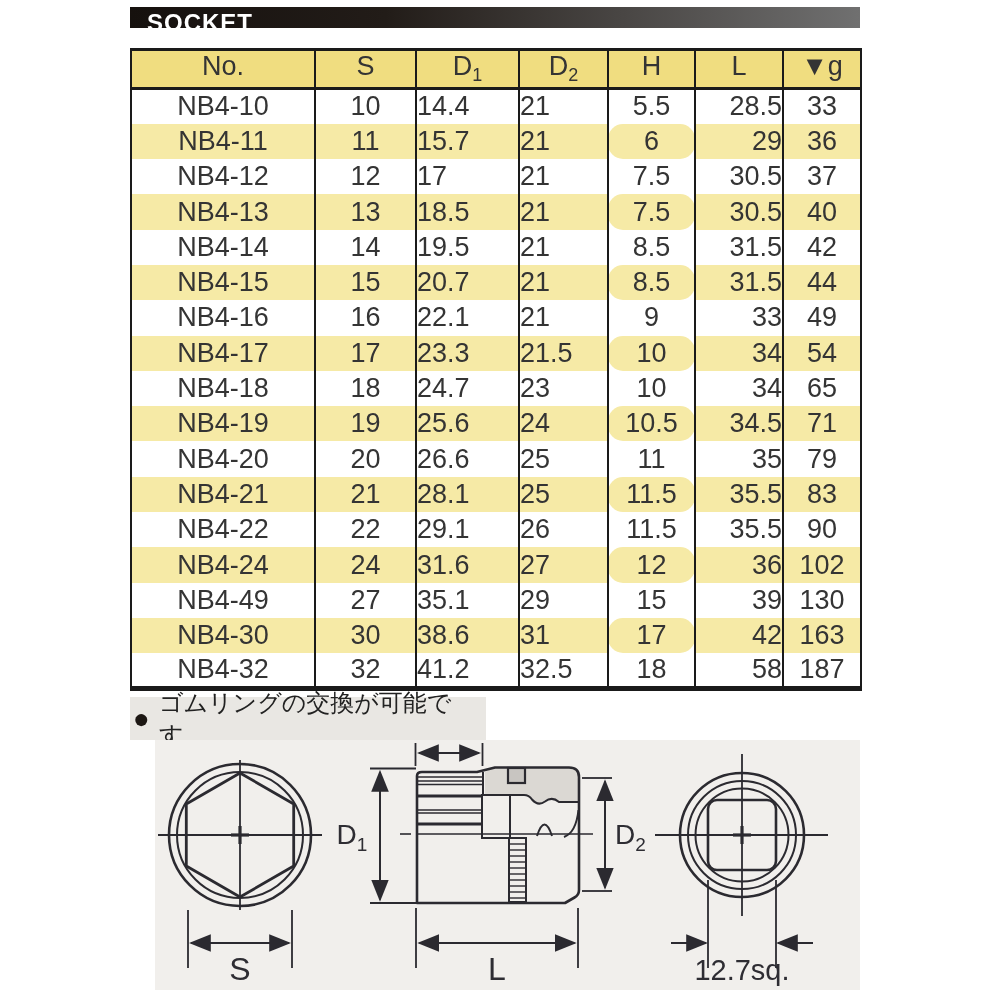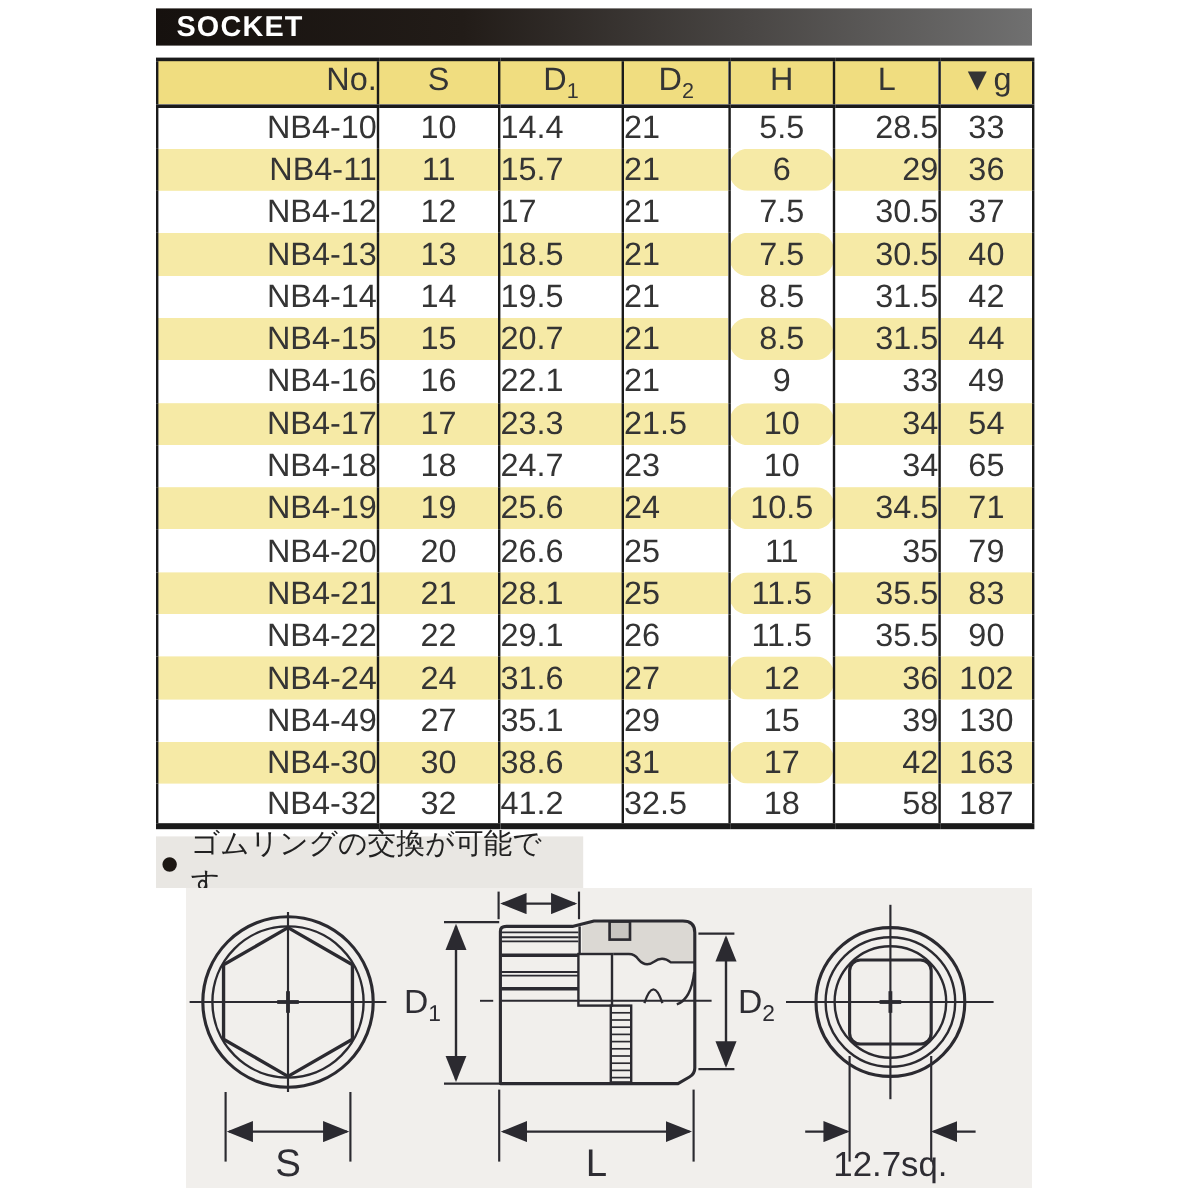--- a/index.html
+++ b/index.html
@@ -1,35 +1,35 @@
 <!DOCTYPE html>
 <html style="--bar_left: #16110e; --bar_right: #707070; --header_yellow: #f0dd80; --stripe_yellow: #f6eaa6; --note_bg: #e9e7e3; --panel_bg: #f1efec; --metal_gray: #dbd8d3; --line: #2b2a30; --text: #343434;"><head>
 <meta charset="utf-8">
 <style>
   html,body{margin:0;padding:0;background:#ffffff;}
   .page{position:relative;width:1000px;height:1000px;background:#ffffff;overflow:hidden;
         font-family:"Liberation Sans","DejaVu Sans",sans-serif;color:var(--text);}
 
   
-  .socket-bar{position:absolute;left:130px;top:7px;width:730px;height:31px;box-sizing:border-box;
+  .socket-bar{position:absolute;left:130px;top:7px;width:730px;height:21px;box-sizing:border-box;
     background:linear-gradient(90deg,var(--bar_left) 0%,#221c18 35%,var(--bar_right) 100%);
     color:#ffffff;font-size:24px;font-weight:bold;line-height:31px;padding-left:17px;letter-spacing:1px;}
 
   
   .spec-table{position:absolute;left:130px;top:48px;width:730px;border-collapse:collapse;table-layout:fixed;
     font-size:27px;color:var(--text);}
   .spec-table th,.spec-table td{border-left:2px solid #1a1a1a;border-right:2px solid #1a1a1a;
     padding:0;vertical-align:middle;line-height:1;font-weight:normal;overflow:hidden;white-space:nowrap;}
   .spec-table thead th{background:var(--header_yellow);height:36px;
     border-top:3px solid #1a1a1a;border-bottom:3px solid #1a1a1a;}
   .spec-table tbody tr{height:35.3px;}
   .spec-table tbody tr:nth-child(even){background:var(--stripe_yellow);}
   .spec-table tbody tr:last-child td{border-bottom:5px solid #1a1a1a;}
   .spec-table sub{font-size:18px;}
-  .c0{text-align:right;padding-left:9px;}
+  .c0{text-align:center;padding-left:9px;}
   .c1{text-align:center;}
   .c2{text-align:left;padding-left:23px;}
   .c3{text-align:left;padding-left:9px;}
   .c4{text-align:center;border-radius:15px;}
   .c5{text-align:right;padding-left:13px;}
   .c6{text-align:center;}
 
   
   .note{position:absolute;left:130px;top:697px;width:356px;height:43px;background:var(--note_bg);
     display:flex;align-items:center;font-size:24px;color:#222;}

